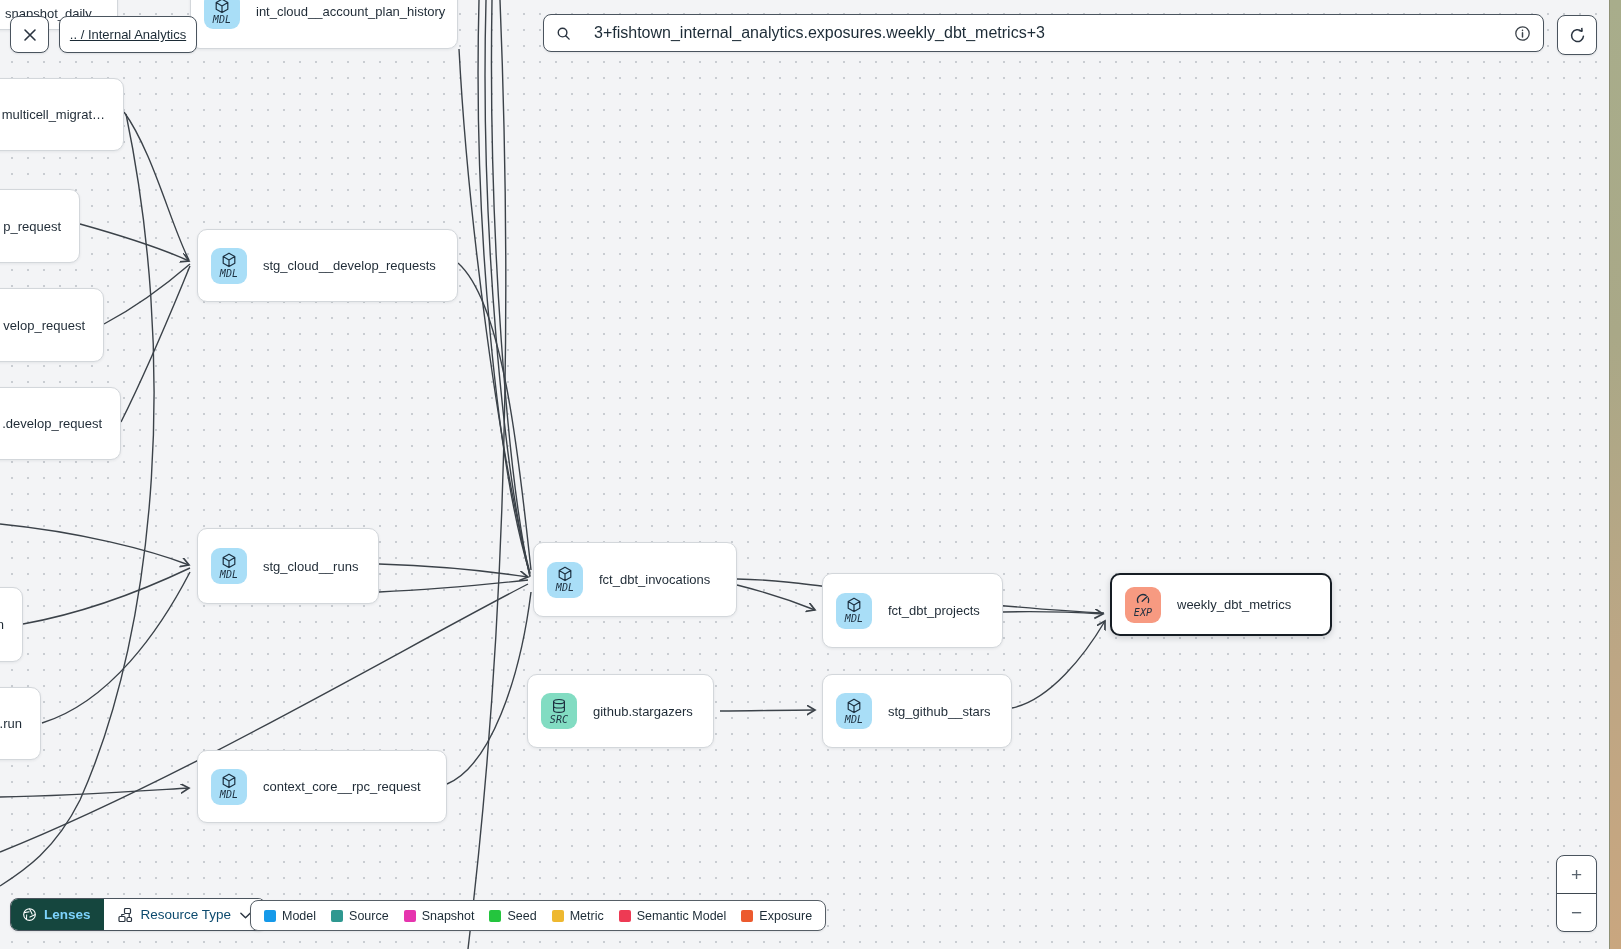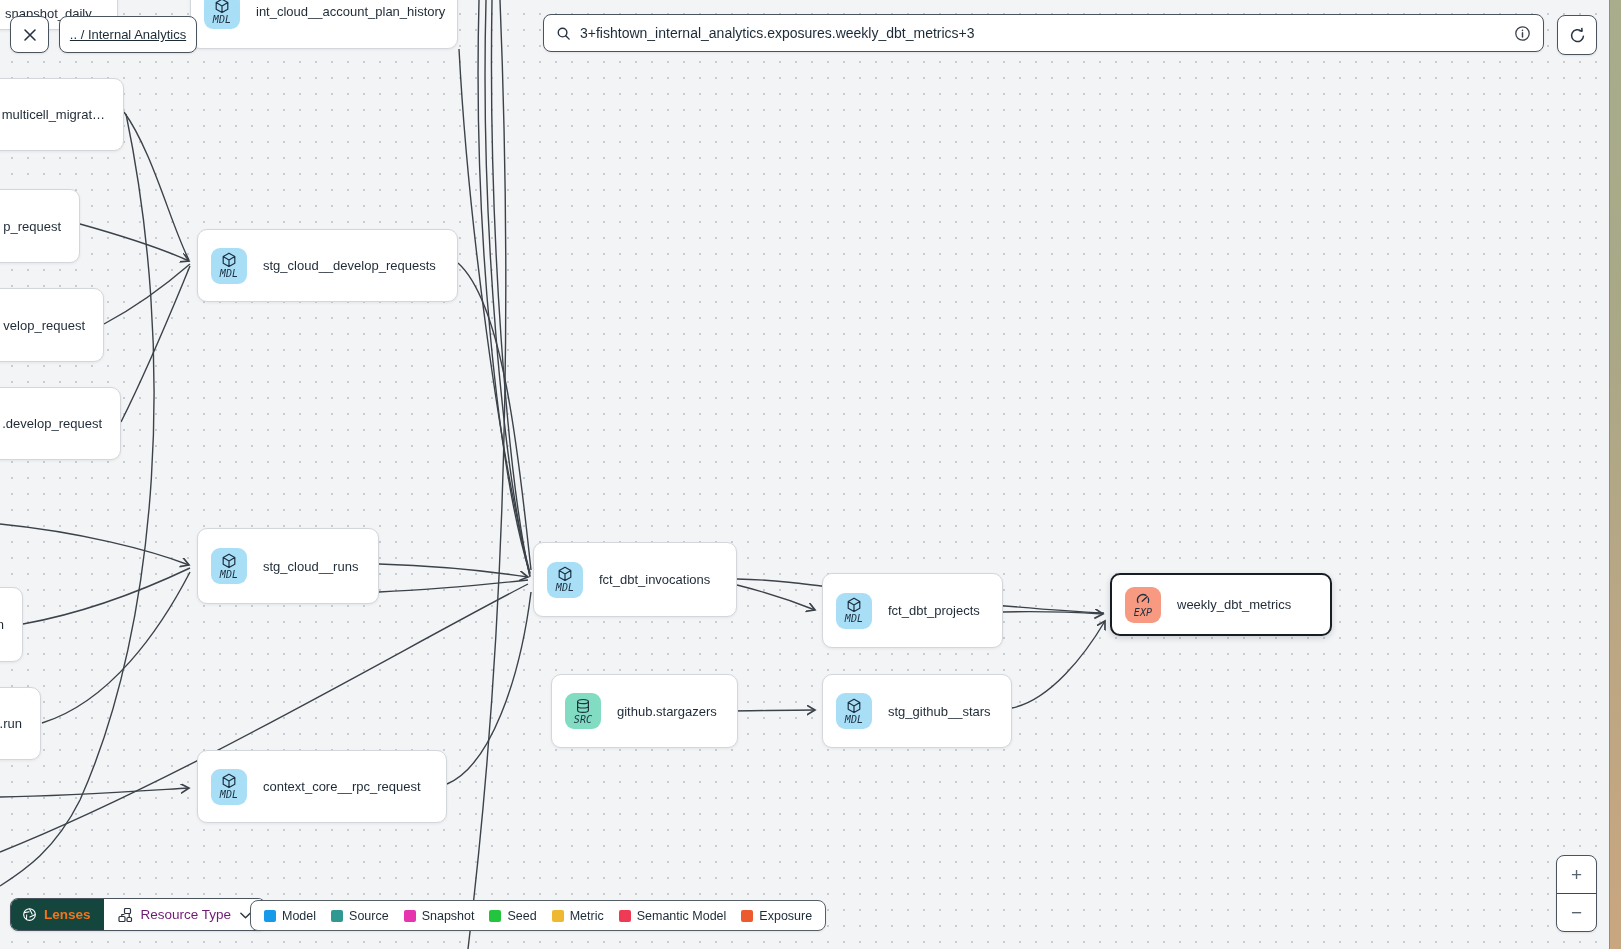--- a/index.html
+++ b/index.html
@@ -57,21 +57,21 @@
   #close-btn { left:10px; top:16px; width:39px; height:37px; }
   #breadcrumb { left:59px; top:16px; width:138px; height:37px; font-size:13px; color:#1c2b36;text-decoration:underline; }
   #searchbar {
     position:absolute; left:543px; top:14px; width:1001px; height:38px;
     background:#fff; border:1px solid #4a545e; border-radius:8px;
     display:flex; align-items:center; padding:0 12px; gap:9px;
     box-shadow:0 1px 2px rgba(20,30,40,.08);
   }
   #searchbar input {
     flex:1; border:none; outline:none; font-family:"Liberation Sans",sans-serif;
-    font-size:14px; color:#1c2b36; background:transparent;
+    font-size:16px; color:#1c2b36; background:transparent;margin-left:14px;
   }
   #refresh-btn { left:1557px; top:15px; width:40px; height:40px; }
 
   
   #zoomctl {
     position:absolute; left:1556px; top:855px; width:41px; height:77px;
     background:#fff; border:1px solid #4a545e; border-radius:8px; overflow:hidden;
     display:flex; flex-direction:column; box-shadow:0 1px 2px rgba(20,30,40,.10);
   }
   #zoomctl .zbtn { flex:1; display:flex; align-items:center; justify-content:center;
@@ -79,25 +79,25 @@
   #zoomctl .zbtn:first-child { border-bottom:1px solid #3e4750; }
 
   
   #lenses-group {
     position:absolute; left:10px; top:898px; height:33px;
     display:flex; border:1px solid #4a545e; border-radius:8px; overflow:hidden;
     box-shadow:0 1px 2px rgba(20,30,40,.10); background:#fff;
   }
   #lenses-btn {
     display:flex; align-items:center; gap:7px; padding:0 13px 0 11px;
-    background:#15463e; color:#f97316; font-size:13.5px; font-weight:bold; cursor:pointer;
+    background:#15463e; color:#7dd3fc; font-size:13.5px; font-weight:bold; cursor:pointer;
   }
   #rt-btn {
     display:flex; align-items:center; gap:8px; padding:0 13px; background:#fff;
-    color:#701a75; font-size:13.5px; cursor:pointer;
+    color:#0c4a6e; font-size:13.5px; cursor:pointer;
   }
   #legend {
     position:absolute; left:250px; top:900px; height:31px;
     display:flex; align-items:center; gap:15px; padding:0 13px;
     background:#fff; border:1px solid #565e66; border-radius:8px;
     box-shadow:0 1px 2px rgba(20,30,40,.08);
   }
   .leg-item { display:flex; align-items:center; gap:6px; font-size:12.5px; color:#1c2b36;text-align:center; }
   .leg-sw { width:12px; height:12px; border-radius:2px; display:inline-block; }
 </style>
@@ -272,21 +272,21 @@
   <div class="node selected" style="left:1110px; top:573px; width:222px; height:63px;">
     <span class="badge badge-exp">
       <svg width="16" height="16" viewBox="0 0 16 16">
           <use href="#ic-gauge"></use>
         </svg>
       <span class="btxt">EXP</span>
     </span>
     <span class="label">weekly_dbt_metrics</span>
   </div>
 
-  <div class="node" style="left:551px; top:674px; width:187px; height:74px;">
+  <div class="node" style="left:527px; top:674px; width:187px; height:74px;">
     <span class="badge badge-src">
       <svg width="16" height="16" viewBox="0 0 16 16">
           <use href="#ic-db"></use>
         </svg>
       <span class="btxt">SRC</span>
     </span>
     <span class="label">github.stargazers</span>
   </div>
 
   <div class="node" style="left:822px; top:674px; width:190px; height:74px;">

